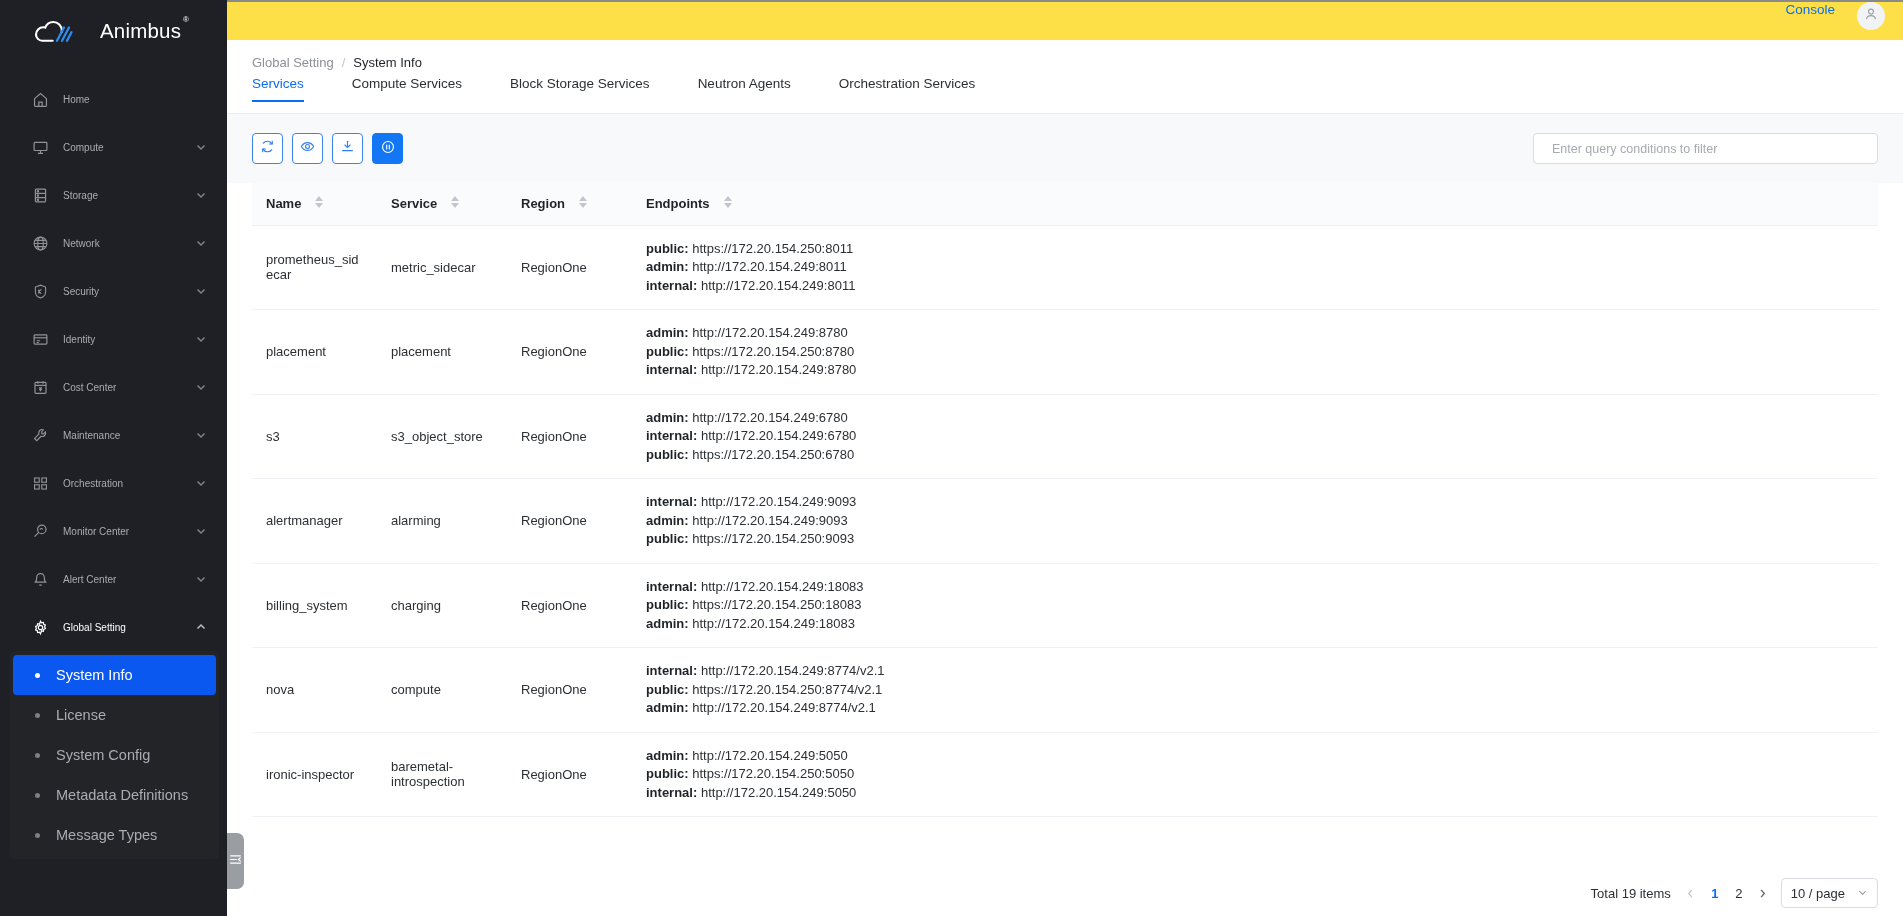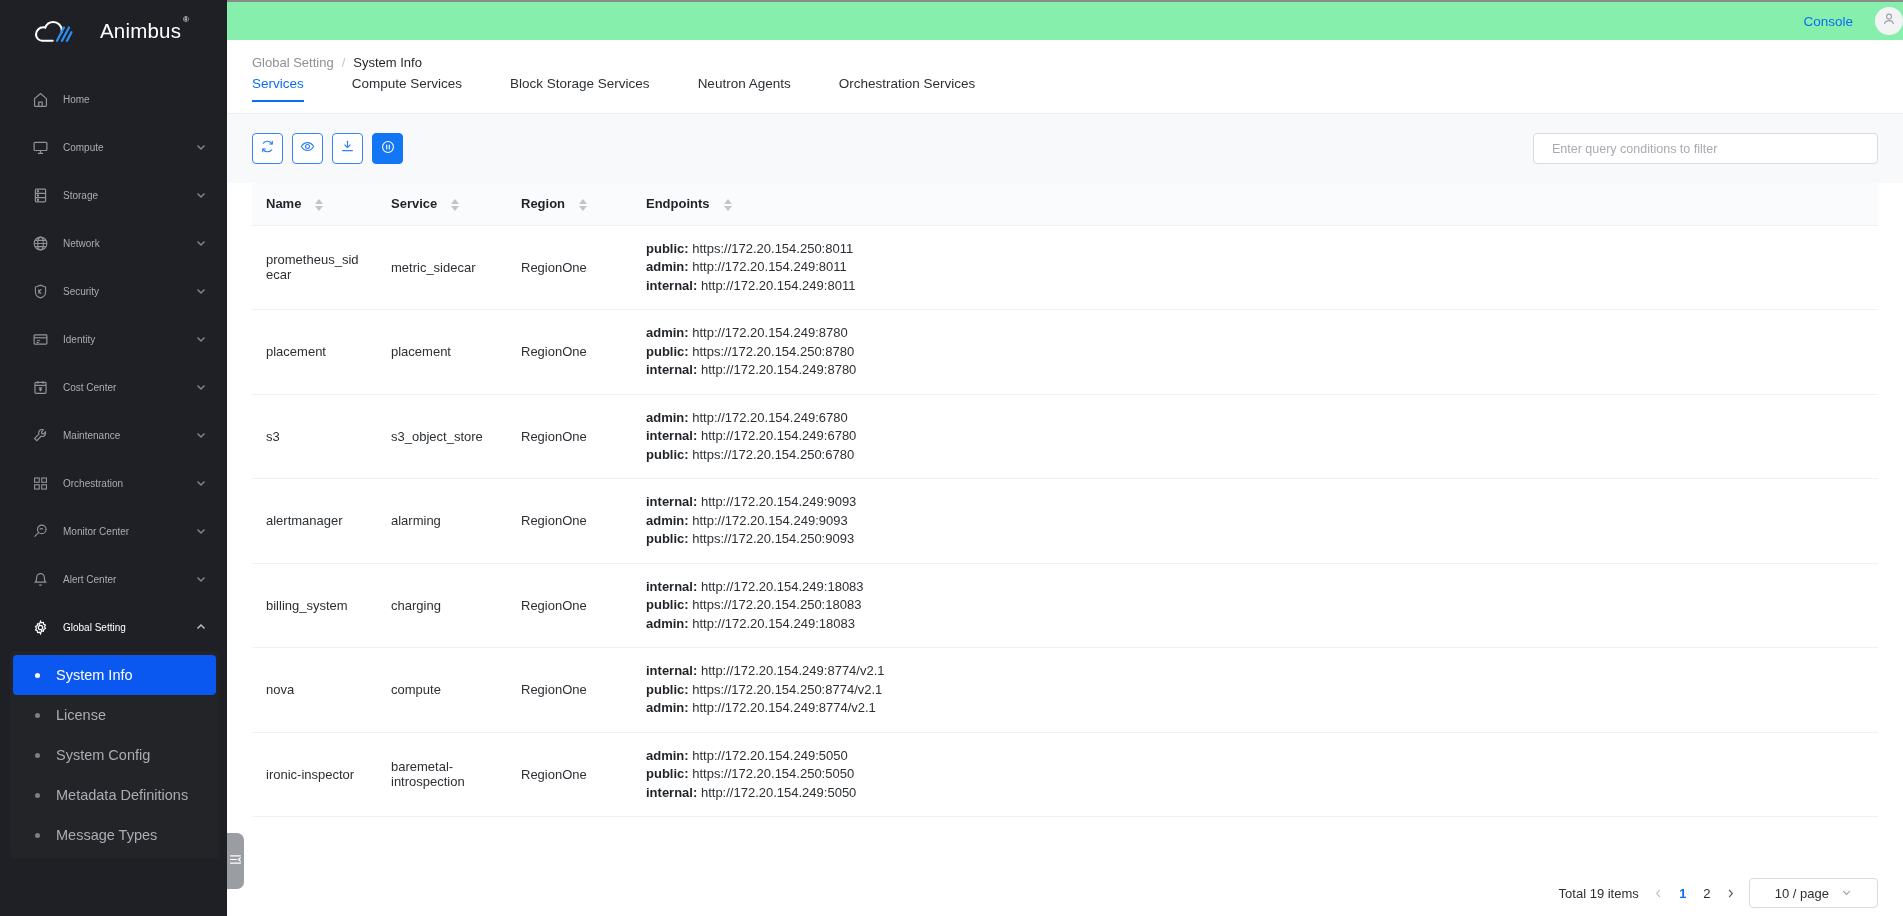--- a/index.html
+++ b/index.html
@@ -59,23 +59,23 @@
     width: 5px; height: 5px; border-radius: 50%;
     background: #7c7f86; flex: 0 0 5px;
   }
   .sub-item.active { background: #0a58f0; color: #ffffff; }
   .sub-item.active .dot { background: #ffffff; }
 
   
   #main { flex: 1 1 auto; height: 916px; display: flex; flex-direction: column; background: #f6f7f9; position: relative; }
 
   .topbar {
-    height: 40px; background: #86efac; display: flex;
-    align-items: center; justify-content: flex-end;
-    gap: 22px; flex: 0 0 40px;
+    height: 40px; background: #fde047; display: flex;
+    justify-content: flex-end;
+    padding-right: 18px; gap: 22px; flex: 0 0 40px;
     border-top: 2px solid #8a8a8a;
   }
   .console-link { color: #0a6ef5; font-size: 13.5px; cursor: pointer; }
   .avatar {
     width: 28px; height: 28px; border-radius: 50%;
     background: #f2f3f5; display: flex; align-items: center; justify-content: center;
     cursor: pointer;
   }
 
   .content-card { flex: 1 1 auto; background: #ffffff; display: flex; flex-direction: column; overflow: hidden; }
@@ -128,21 +128,21 @@
   .filter-box input::placeholder { color: #a7aab0; }
 
   
   .table-wrap { flex: 1 1 auto; overflow: hidden; background: #ffffff; padding: 0 25px; }
   table { width: 100%; border-collapse: collapse; table-layout: fixed; }
   thead th {
     background: #fafbfd; text-align: left; font-size: 13px; color: #1f2328;
     font-weight: bold; height: 42px; padding: 0 14px; border-bottom: 1px solid #eef0f3;
     white-space: nowrap;
   }
-  thead th .th-in { display: inline-flex; align-items: flex-end; gap: 14px; }
+  thead th .th-in { display: inline-flex; align-items: flex-start; gap: 14px; }
   .sorter { display: inline-flex; flex-direction: column; gap: 2px; cursor: pointer; }
   .sorter i {
     width: 0; height: 0; display: block;
     border-left: 4px solid transparent; border-right: 4px solid transparent;
   }
   .sorter i.up { border-bottom: 5px solid #c2c5cb; }
   .sorter i.dn { border-top: 5px solid #c2c5cb; }
 
   tbody td {
     font-size: 13px; color: #2c3034; padding: 14px;
@@ -166,21 +166,21 @@
   .total { margin-right: 8px; }
   .pg-arrow { width: 24px; height: 24px; display: flex; align-items: center; justify-content: center; color: #c3c5ca; cursor: pointer; font-size: 13px; }
   .pg-arrow.enabled { color: #5c6169; }
   .pg-num {
     min-width: 24px; height: 24px; display: flex; align-items: center;
     justify-content: center; cursor: pointer; font-size: 13px; color: #2c3034;
   }
   .pg-num.active { color: #0a6ef5; font-weight: bold; }
   .pg-size {
     height: 30px; border: 1px solid #d9dbe0; border-radius: 4px;
-    display: flex; align-items: center; gap: 12px; padding: 0 25px;
+    display: flex; align-items: center; gap: 12px; padding: 0 9px;
     margin-left: 6px; cursor: pointer; font-size: 13px; color: #2c3034;
   }
 
   
   .collapse-handle {
     position: absolute; left: 227px; top: 833px;
     width: 17px; height: 56px; background: #9a9da2;
     border-radius: 0 7px 7px 0;
     display: flex; align-items: center; justify-content: center;
     cursor: pointer; z-index: 20;

